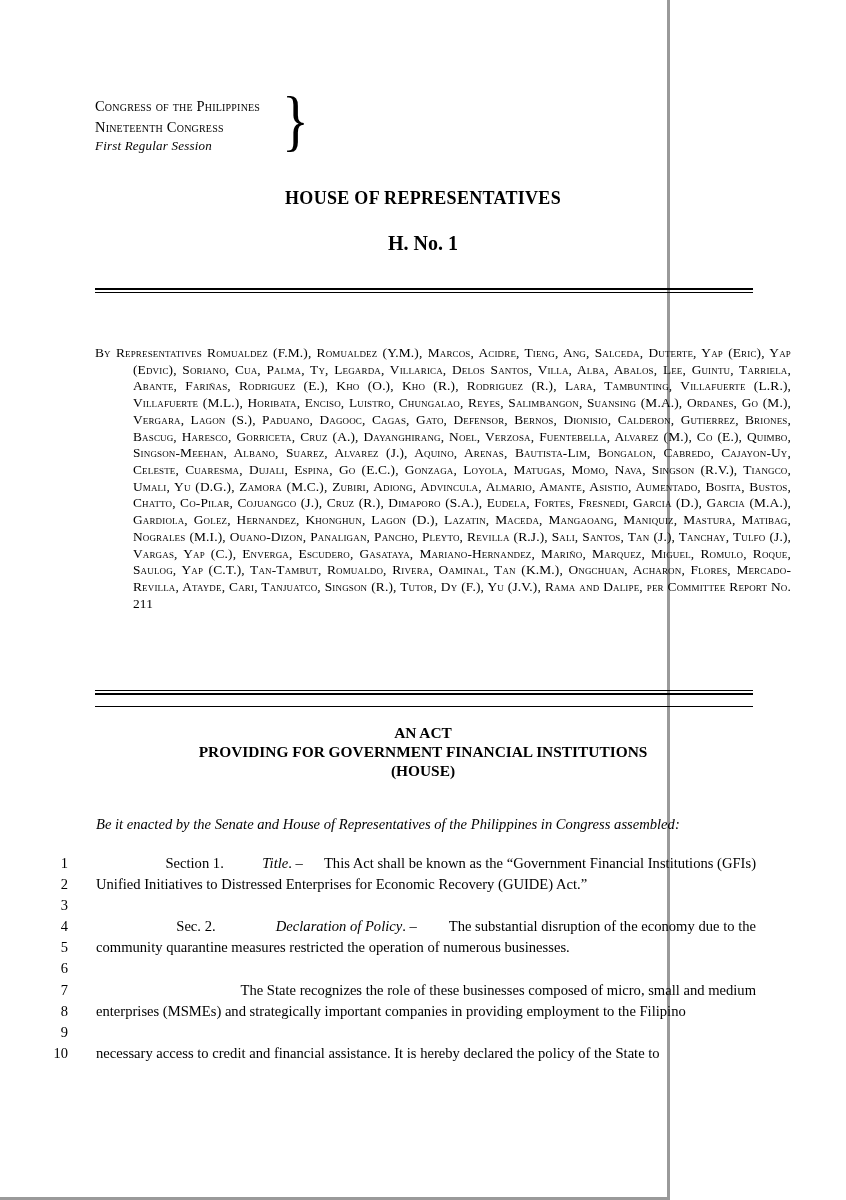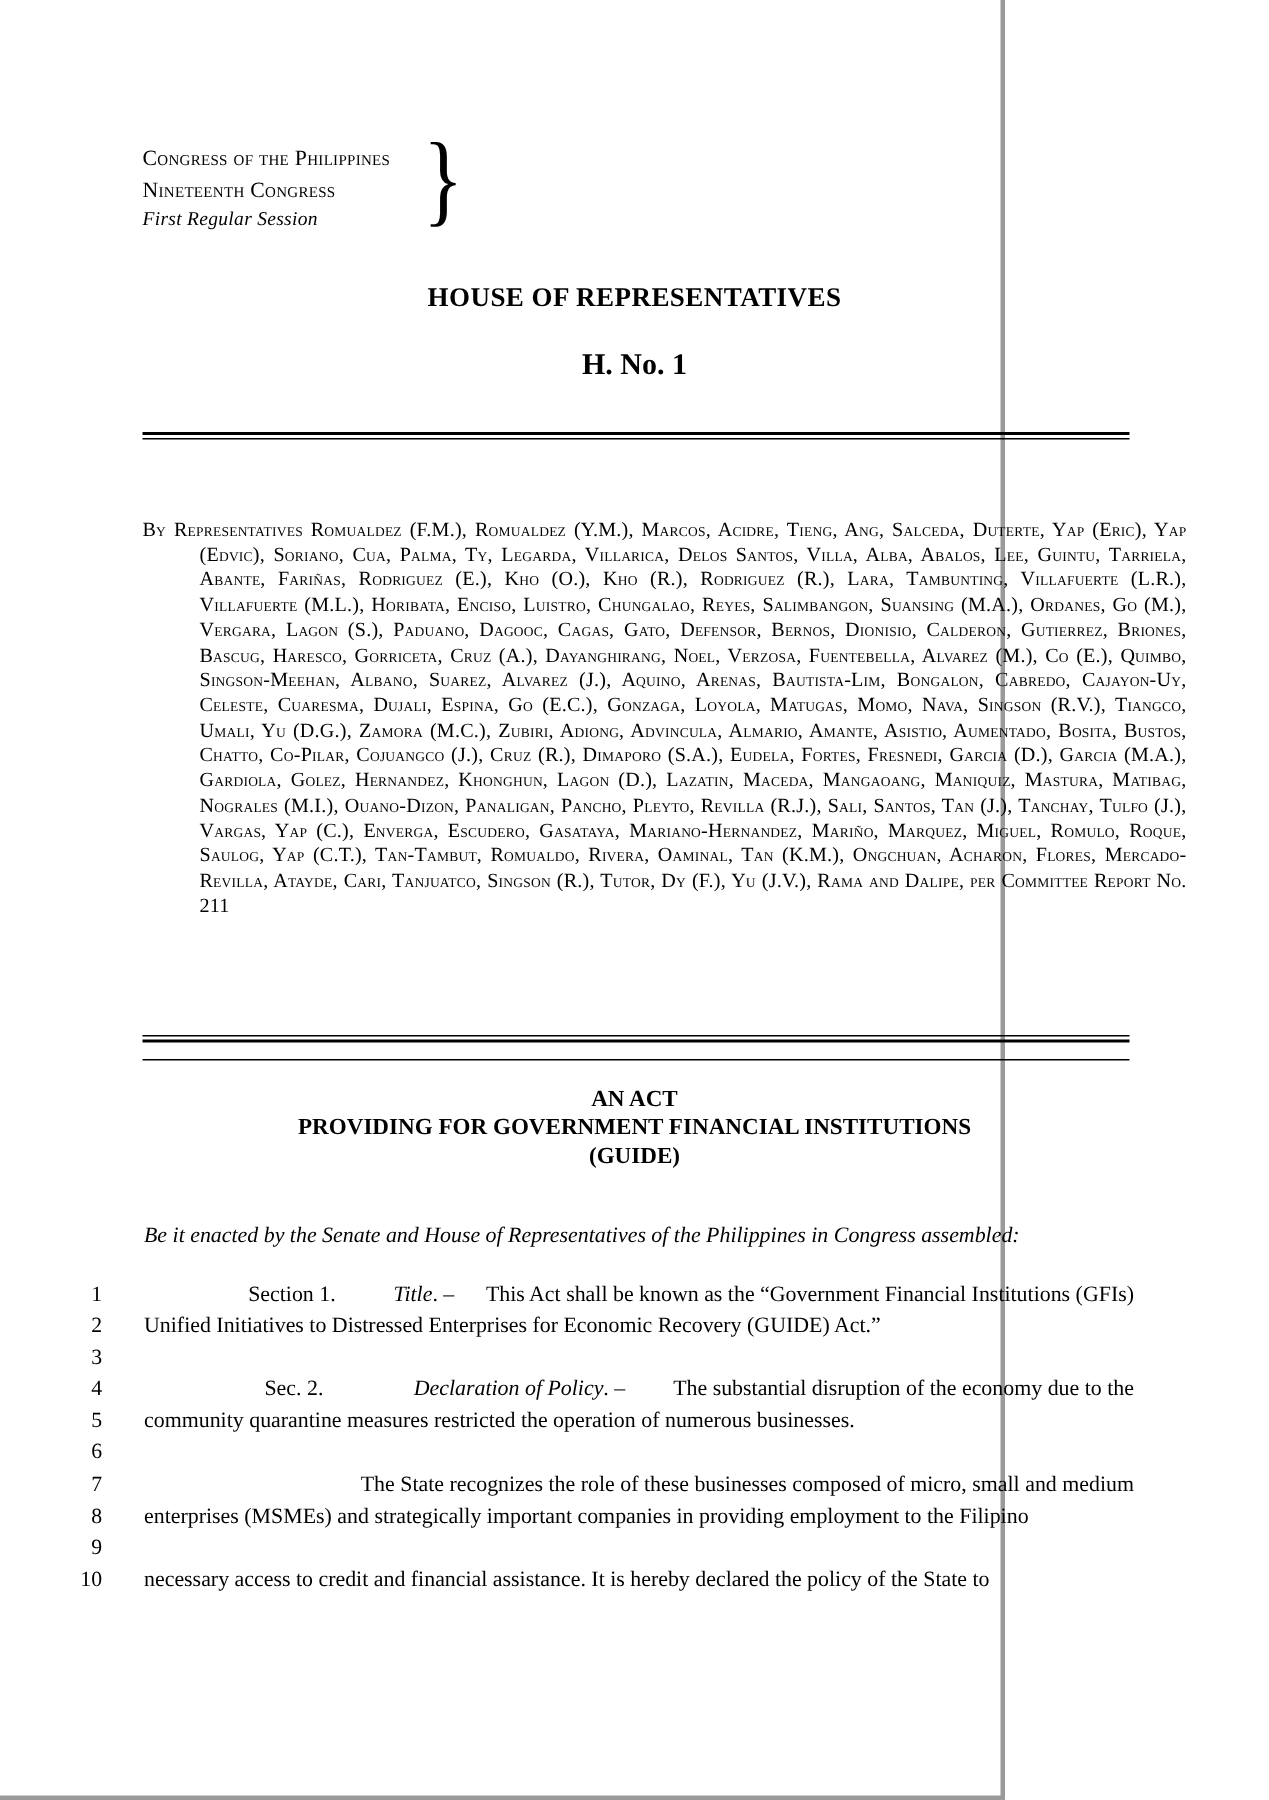--- a/index.html
+++ b/index.html
@@ -209,21 +209,21 @@
   <div class="rule-bottom">
     <div class="thin"></div>
     <div class="gap"></div>
     <div class="thick"></div>
   </div>
   <div class="rule-title"></div>
 
   <div class="act-title">
     <div class="l1">AN ACT</div>
     <div>PROVIDING FOR GOVERNMENT FINANCIAL INSTITUTIONS</div>
-    <div>(GUIDE)</div>
+    <div>(HOUSE)</div>
   </div>
 
   <div class="enacting">Be it enacted by the Senate and House of Representatives of the Philippines in Congress assembled:</div>
 
   <div class="body-block">
 
     <div class="body-row">
       <div class="lineno">1</div>
       <div class="bodyline spread">
           <span class="indent"></span>

